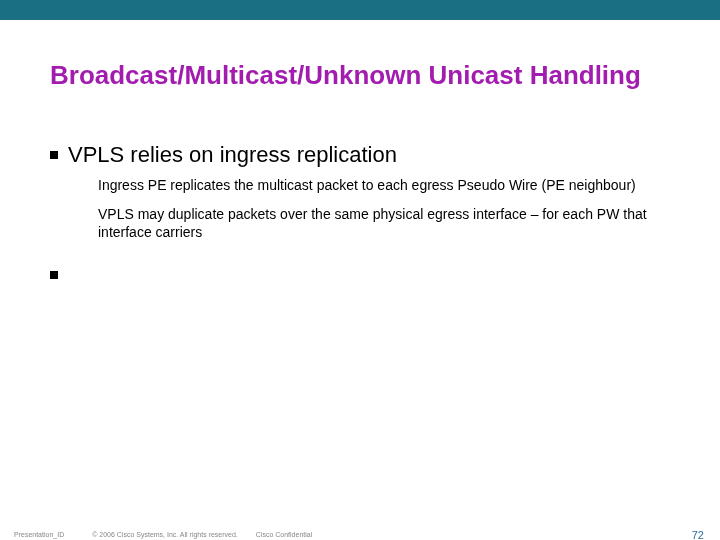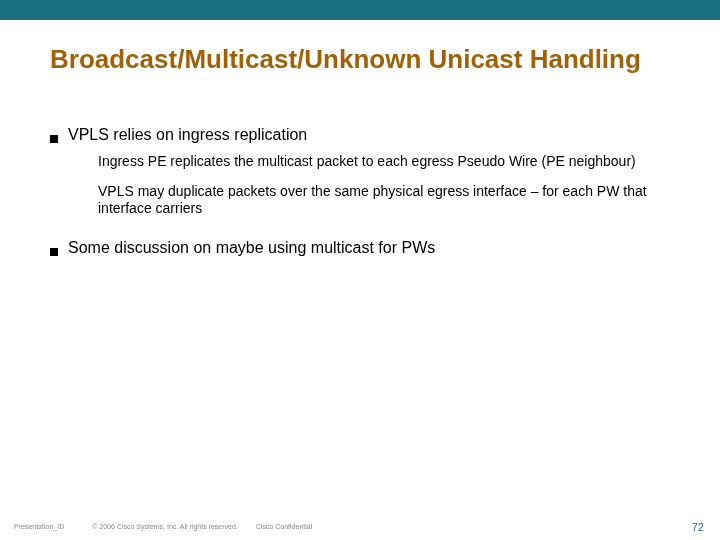--- a/index.html
+++ b/index.html
@@ -1,24 +1,24 @@
 <!DOCTYPE html>
 <html><head>
 <meta charset="utf-8">
 <style>
   html,body{margin:0;padding:0;width:720px;height:540px;font-family:Arial,Helvetica,sans-serif;background:#fff;color:#000;overflow:hidden}
   .top-band{height:20px;background:#1b6f83}
   .content{padding:24px 30px 0 50px}
-  .title{font-size:26px;font-weight:bold;color:#a16207;margin:0 0 50px 0;font-family:Arial,Helvetica,sans-serif}
+  .title{font-size:26px;font-weight:bold;color:#a21caf;margin:16px 0 50px 0;font-family:Arial,Helvetica,sans-serif}
   .bullet{display:flex;align-items:flex-start;margin-bottom:8px}
   .bullet .sq{width:8px;height:8px;background:#000;margin-top:10px;margin-right:10px;flex-shrink:0}
-  .bullet .txt{font-size:16px;line-height:1.25}
+  .bullet .txt{font-size:22px;line-height:1.25}
   .sub{font-size:14px;line-height:1.25;margin:4px 0 20px 48px;max-width:570px}
   .sub + .sub{margin-top:-8px}
-  .footer{position:absolute;left:0;right:0;bottom:10px;font-size:7px;color:#888;display:flex;align-items:center}
+  .footer{position:absolute;left:0;right:0;bottom:2px;font-size:7px;color:#888;display:flex;align-items:center}
   .footer .pid{margin-left:14px}
   .footer .copy{margin-left:28px}
   .footer .conf{margin-left:18px}
   .footer .pg{position:absolute;right:16px;color:#2c6c9b;font-size:11px}
 </style>
 </head>
 <body>
 
 <div class="top-band"></div>
 
@@ -28,21 +28,20 @@
   <div class="bullet">
     <div class="sq"></div>
     <div class="txt">VPLS relies on ingress replication</div>
   </div>
   <div class="sub">Ingress PE replicates the multicast packet to each egress Pseudo Wire (PE neighbour)</div>
 
   <div class="sub">VPLS may duplicate packets over the same physical egress interface – for each PW that interface carriers</div>
 
   <div class="bullet">
     <div class="sq"></div>
-    <div class="txt">Some discussion on maybe using multicast for PWs</div>
   </div>
 </div>
 
 <div class="footer">
   <span class="pid">Presentation_ID</span>
   <span class="copy">© 2006 Cisco Systems, Inc. All rights reserved.</span>
   <span class="conf">Cisco Confidential</span>
   <span class="pg">72</span>
 </div>
 

